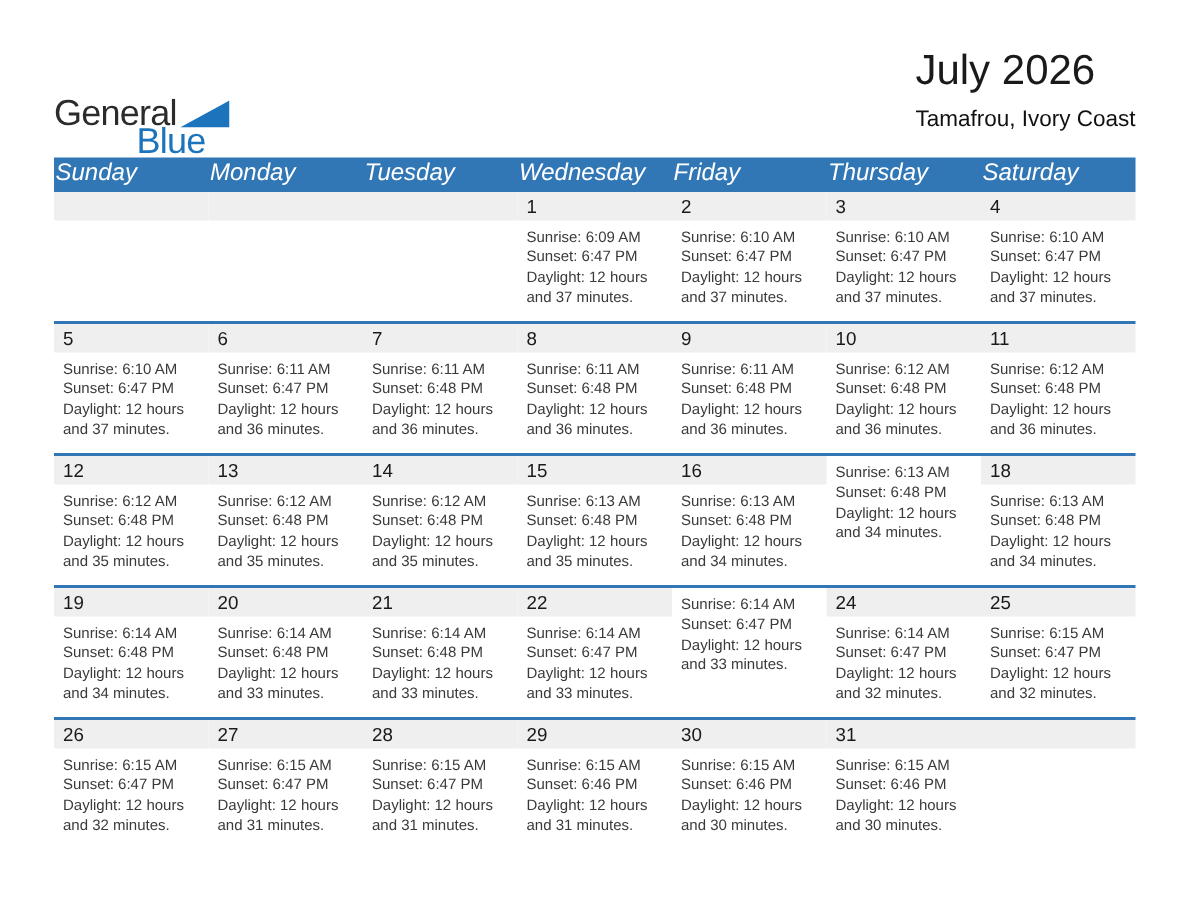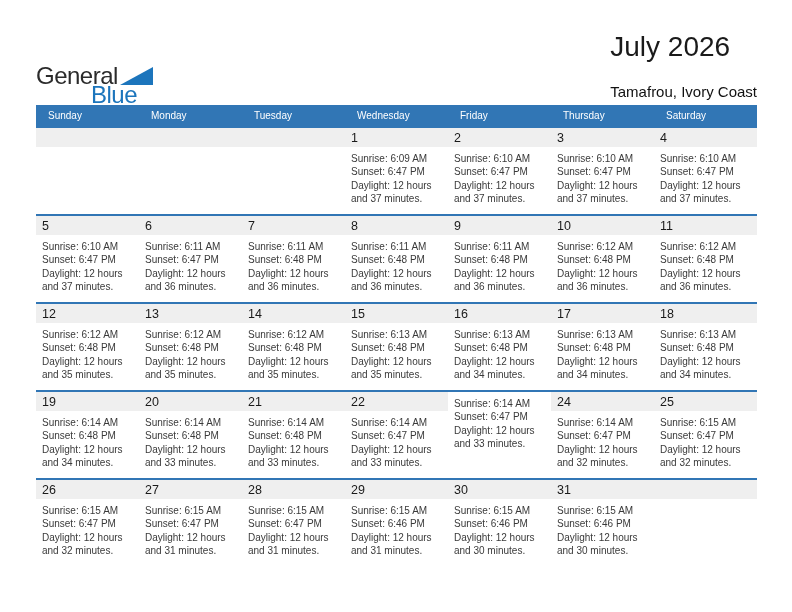--- a/index.html
+++ b/index.html
@@ -37,34 +37,34 @@
     margin-top: -5px; padding-left: 55px; letter-spacing: -0.5px;
   }
 
   .title-block {
     position: absolute; right: 35px; top: 31px; 
   }
   .page-title {
     margin: 0; font-size: 28px; font-weight: 400; color: var(--title-text);
   }
   .page-subtitle {
-    margin-top: 20px; font-size: 15px; color: #111111;
+    margin-top: 8px; font-size: 15px; color: #111111;
   }
 
   
   .calendar {
     position: absolute; left: 36px; top: 105px; width: 721px;
   }
   .weekday-row {
     display: flex; background: var(--header-bg); height: 21px;
   }
   .weekday-cell {
-    flex: 1; color: var(--weekday-text); font-size: 10px;
-    line-height: 21px; padding-left: 12px;
-    white-space: nowrap; overflow: hidden;
+    flex: 1; color: var(--weekday-text); font-size: 16px;
+    line-height: 21px; padding-left: 1px;
+    white-space: nowrap; overflow: hidden; font-style: italic;
   }
   .week-row {
     display: flex; border-top: 2px solid var(--divider); height: 88px;
   }
   .week-row.last { height: 71px; }
   .day-cell { flex: 1; min-width: 0; }
   .day-band {
     height: 19px; background: var(--band-bg);
     line-height: 20px; padding-left: 6px;
     font-size: 12.5px; color: #1A1A1A;
@@ -260,21 +260,20 @@
         <div class="day-cell">
           <div class="day-band">16</div>
           <div class="day-details">
             <div>Sunrise: 6:13 AM</div>
             <div>Sunset: 6:48 PM</div>
             <div>Daylight: 12 hours</div>
             <div>and 34 minutes.</div>
           </div>
         </div>
         <div class="day-cell">
-          <div class="day-band">17</div>
           <div class="day-details">
             <div>Sunrise: 6:13 AM</div>
             <div>Sunset: 6:48 PM</div>
             <div>Daylight: 12 hours</div>
             <div>and 34 minutes.</div>
           </div>
         </div>
         <div class="day-cell">
           <div class="day-band">18</div>
           <div class="day-details">

